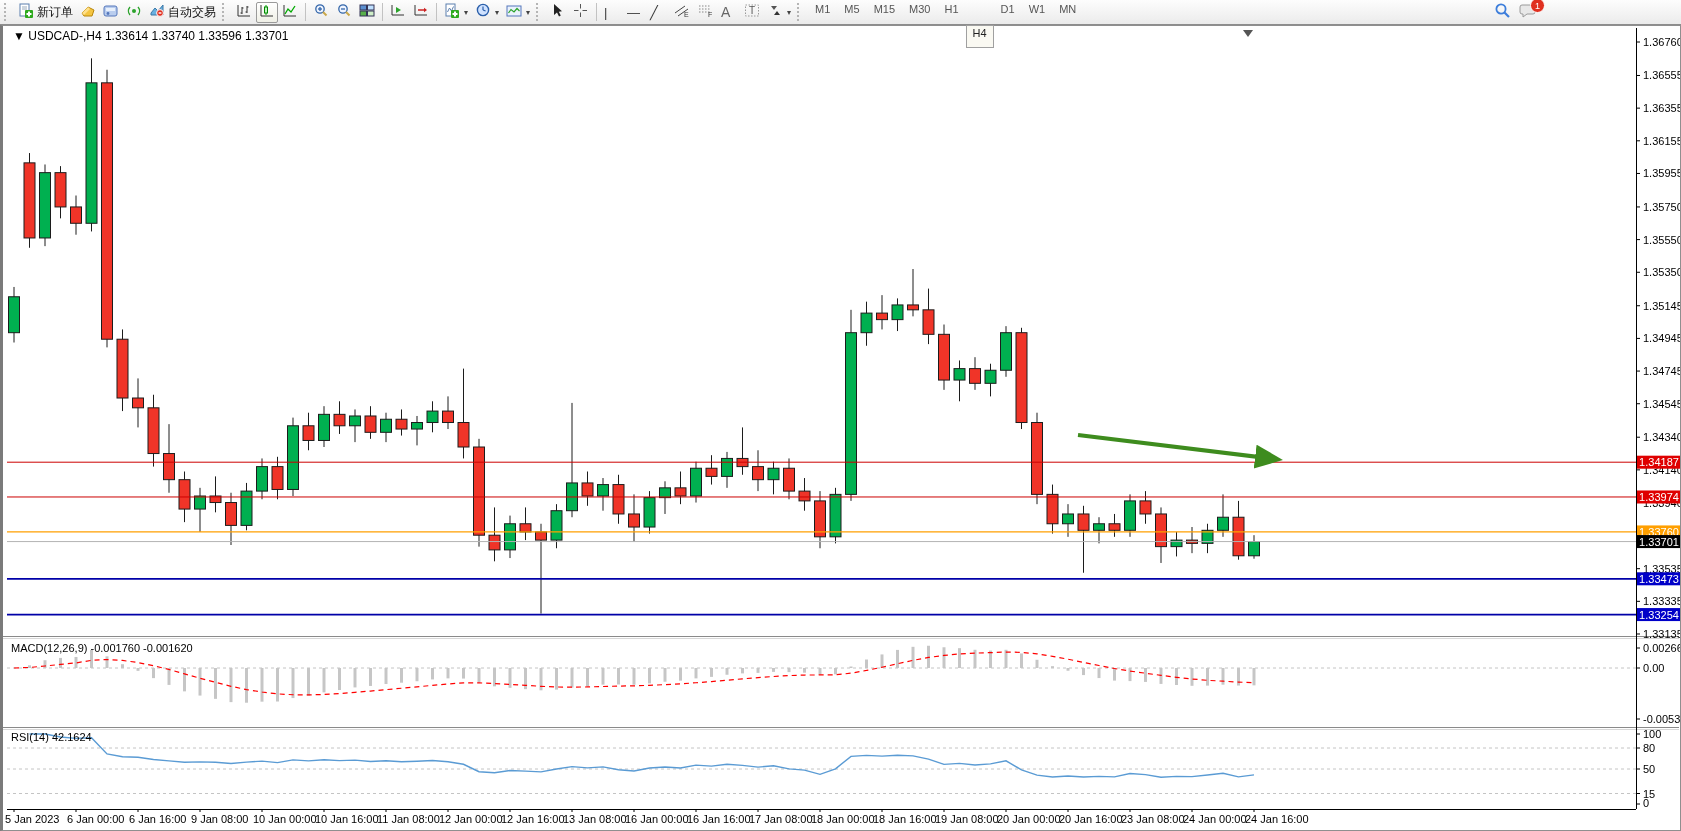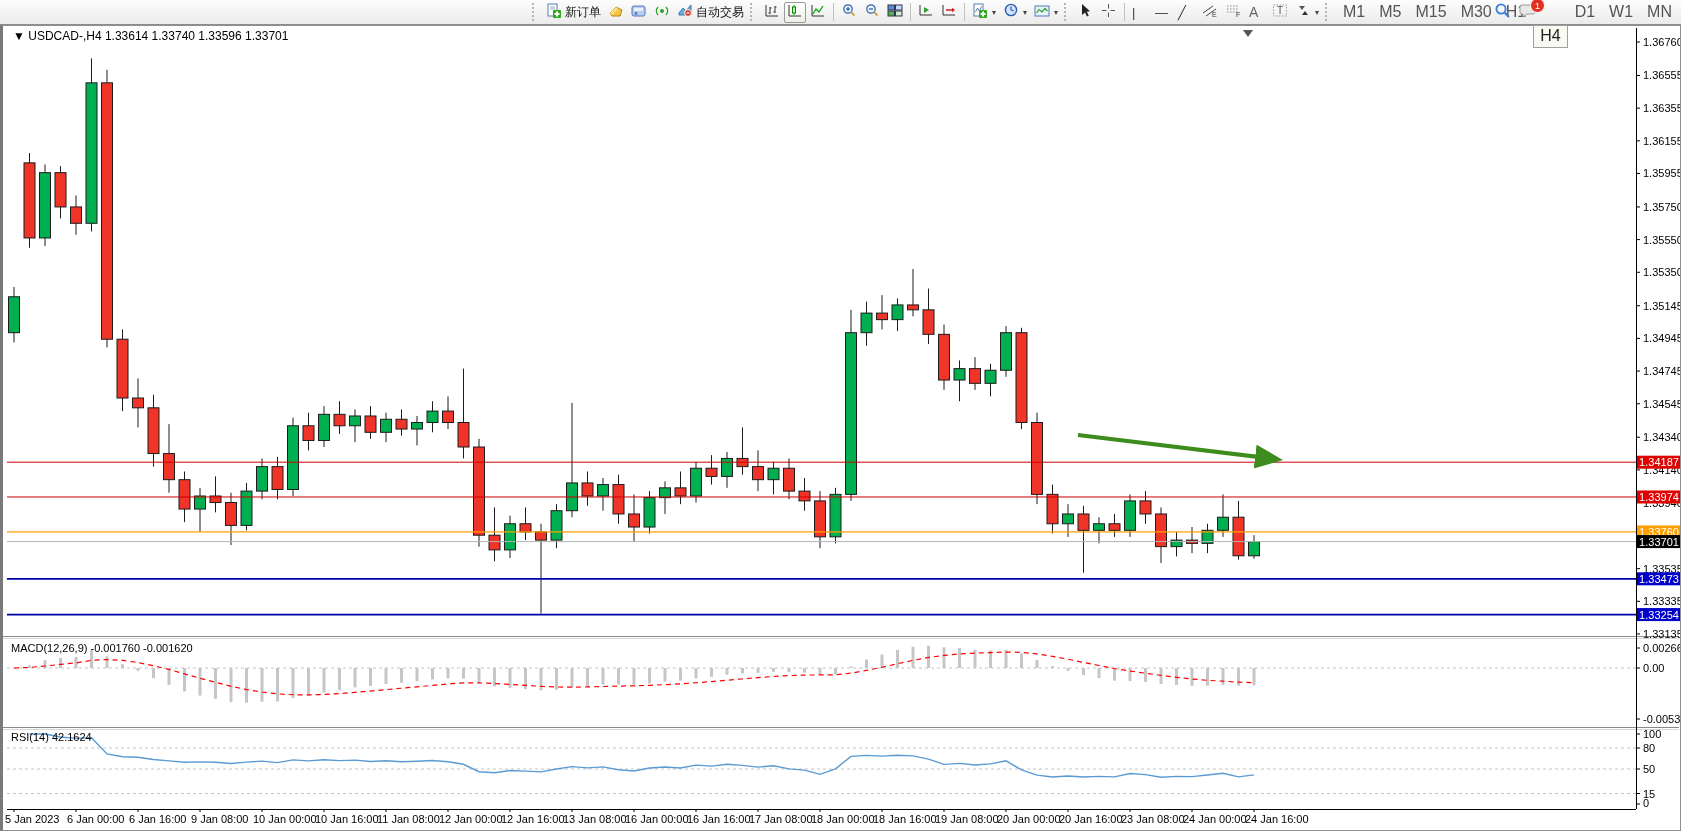--- a/index.html
+++ b/index.html
@@ -1,29 +1,29 @@
 <!DOCTYPE html>
 <html><head>
 <meta charset="utf-8">
 <style>
   html,body{margin:0;padding:0;background:#e4e4e4;font-family:"Liberation Sans","DejaVu Sans",sans-serif;}
   #app{position:relative;width:1681px;height:831px;background:#fff;overflow:hidden;}
   
   #toolbar{position:absolute;left:0;top:0;width:1681px;height:25px;
     background:linear-gradient(#fdfdfd,#ebebeb);border-bottom:1px solid #8d8d8d;
-    display:flex;align-items:center;gap:1px;padding:0 2px;box-sizing:border-box;z-index:5;justify-content:flex-end;}
+    display:flex;align-items:center;gap:1px;padding:0 2px;box-sizing:border-box;z-index:5;}
   .tb-btn{height:21px;min-width:22px;display:flex;align-items:center;gap:3px;
     padding:0 2px;border:1px solid transparent;border-radius:2px;box-sizing:border-box;
     font-size:12px;color:#111;cursor:default;flex:0 0 auto;}
   .tb-btn.pressed{border:1px solid #9a9a9a;background:linear-gradient(#fff,#efefe6);}
   .tb-sep{width:1px;height:18px;background:#c2c2c2;margin:0 3px;flex:0 0 auto;}
   .tb-grip{width:5px;height:18px;border-left:2px dotted #b5b5b5;margin:0 3px 0 2px;flex:0 0 auto;}
   .glyph{font-size:13px;color:#3a3a3a;line-height:1;}
   .caret{font-size:8px;color:#444;margin-left:1px;}
-  .tf-btn{height:19px;padding:1px 6px;font-size:16px;color:#555;border:1px solid transparent;flex:0 0 auto;}
+  .tf-btn{height:19px;padding:1px 6px;font-size:11px;color:#555;border:1px solid transparent;flex:0 0 auto;}
   .tf-btn.active{border:1px solid #a0a0a0;background:#faf9f2;color:#222;margin-top:48px;}
   #tb-right{position:absolute;left:1494px;top:2px;display:flex;align-items:center;gap:8px;}
   .badge-red{position:absolute;top:-4px;right:-7px;background:#e03020;color:#fff;border-radius:50%;
     width:13px;height:13px;font-size:9px;display:flex;align-items:center;justify-content:center;border:1px solid #fff;}
   
   #chart-window{position:absolute;left:0;top:25px;width:1681px;height:806px;background:#fff;
     border:1px solid #8f8f8f;border-left:3px solid #7a7a7a;box-sizing:border-box;}
   #chart-svg{position:absolute;left:0;top:0;}
   text{font-family:"Liberation Sans","DejaVu Sans",sans-serif;}
 </style>

